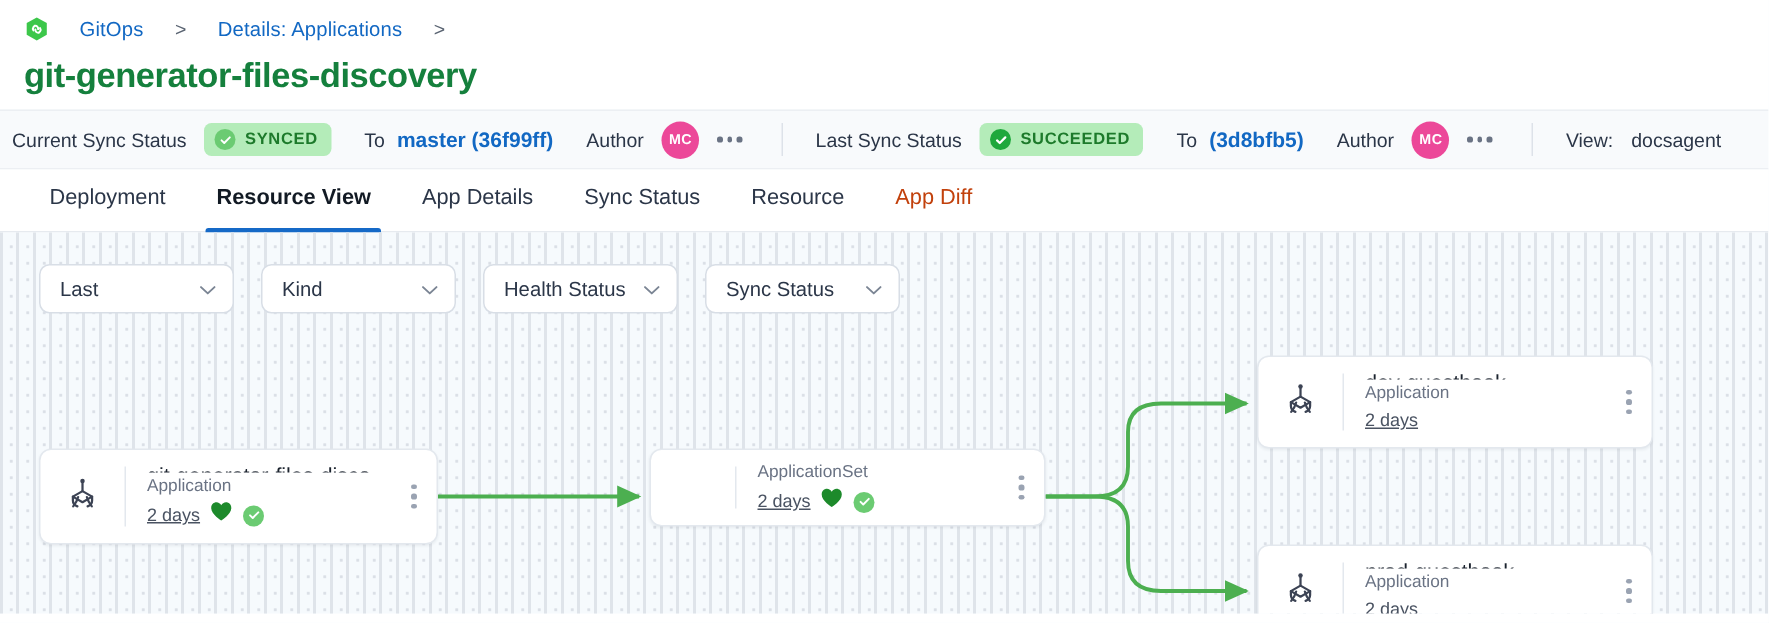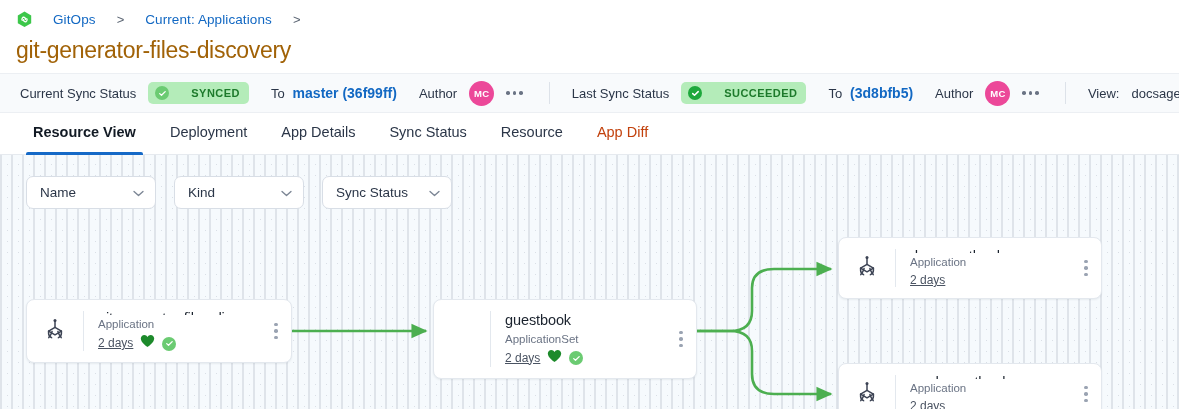--- a/index.html
+++ b/index.html
@@ -20,43 +20,43 @@
   }
   .bc-hex svg { display: block; }
   .bc-link {
     font-size: 13.5px; color: #1268c3; letter-spacing: .1px;
     cursor: pointer; white-space: nowrap;
   }
   .bc-sep { font-size: 13px; color: #5a6472; padding: 0 1px; }
 
   
   .page-title {
-    font-size: 23px; font-weight: normal; color: #a16207;
+    font-size: 23px; font-weight: bold; color: #15803d;
     padding: 8px 0 0 16px; letter-spacing: -0.3px;
     line-height: 28px;
   }
 
   
   .statusbar {
     display: flex; align-items: center;
     height: 40px; margin-top: 9px;
     background: #f8fafc;
     border-top: 1px solid #eceff3;
     border-bottom: 1px solid #eceff3;
-    padding-left: 20px;
+    padding-left: 8px;
     font-size: 13px; color: #2b3648;
     white-space: nowrap;
   }
   .sb-label { color: #2b3648; }
   .sb-gap { width: 12px; flex: none; }
   .sb-gap-sm { width: 8px; flex: none; }
   .sb-gap-lg { width: 22px; flex: none; }
 
   .badge {
-    display: inline-flex; align-items: center; gap: 22px;
+    display: inline-flex; align-items: center; gap: 6px;
     border-radius: 5px; padding: 4px 9px 4px 7px;
     font-size: 11px; font-weight: bold; letter-spacing: .45px;
   }
   .badge.synced { background: #b4ecb9; color: #1d7a2b; }
   .badge.succeeded { background: #b4ecb9; color: #1d7a2b; }
 
   .chk-ring {
     width: 14px; height: 14px; border-radius: 50%;
     background: #6bcb72; display: inline-flex;
     align-items: center; justify-content: center; flex: none;
@@ -193,21 +193,21 @@
     <svg width="17" height="17" viewBox="0 0 17 17">
       <path d="M8.5 0.6 L15.2 4.4 L15.2 12.2 L8.5 16 L1.8 12.2 L1.8 4.4 Z" fill="#3cc74a"></path>
       <g stroke="#ffffff" stroke-width="1.35" fill="none" stroke-linecap="round">
         <path d="M6.3 9.3 a1.9 1.9 0 0 1 0 -2.2 l0.9 -0.9 a1.9 1.9 0 0 1 2.2 2.2"></path>
         <path d="M10.7 7.7 a1.9 1.9 0 0 1 0 2.2 l-0.9 0.9 a1.9 1.9 0 0 1 -2.2 -2.2"></path>
       </g>
     </svg>
   </span>
   <span class="bc-link">GitOps</span>
   <span class="bc-sep">&gt;</span>
-  <span class="bc-link">Current: Applications</span>
+  <span class="bc-link">Details: Applications</span>
   <span class="bc-sep">&gt;</span>
 </div>
 
 <div class="page-title">git-generator-files-discovery</div>
 
 <div class="statusbar">
   <span class="sb-label">Current Sync Status</span>
   <span class="sb-gap"></span>
   <span class="badge synced">
     <span class="chk-ring">
@@ -260,42 +260,50 @@
     </span>
   <span class="sb-gap-lg"></span>
   <span class="vdivider"></span>
   <span class="sb-gap-lg"></span>
   <span class="sb-agent">View:</span>
   <span class="sb-gap"></span>
   <span class="sb-agent">docsagent</span>
 </div>
 
 <div class="tabs">
+  <div class="tab">Deployment</div>
   <div class="tab active">Resource View</div>
-  <div class="tab">Deployment</div>
   <div class="tab">App Details</div>
   <div class="tab">Sync Status</div>
   <div class="tab">Resource</div>
   <div class="tab disabled">App Diff</div>
 </div>
 
 <div class="canvas">
   <div class="dotgrid"></div>
 
   <div class="filters">
     <div class="filter">
-      <span>Name</span>
+      <span>Last</span>
       <span class="cv">
         <svg width="11" height="7" viewBox="0 0 11 7">
             <path d="M1 1.4 L5.5 5.6 L10 1.4" stroke="#7b8594" stroke-width="1.3" fill="none" stroke-linecap="round" stroke-linejoin="round"></path>
           </svg>
       </span>
     </div>
     <div class="filter">
       <span>Kind</span>
+      <span class="cv">
+        <svg width="11" height="7" viewBox="0 0 11 7">
+            <path d="M1 1.4 L5.5 5.6 L10 1.4" stroke="#7b8594" stroke-width="1.3" fill="none" stroke-linecap="round" stroke-linejoin="round"></path>
+          </svg>
+      </span>
+    </div>
+    <div class="filter">
+      <span>Health Status</span>
       <span class="cv">
         <svg width="11" height="7" viewBox="0 0 11 7">
             <path d="M1 1.4 L5.5 5.6 L10 1.4" stroke="#7b8594" stroke-width="1.3" fill="none" stroke-linecap="round" stroke-linejoin="round"></path>
           </svg>
       </span>
     </div>
     <div class="filter">
       <span>Sync Status</span>
       <span class="cv">
         <svg width="11" height="7" viewBox="0 0 11 7">
@@ -353,21 +361,21 @@
     </div>
     <div class="node-menu">
         <span class="dots-v">
           <i></i>
           <i></i>
           <i></i>
         </span>
       </div>
   </div>
 
-  <div class="node" style="left:433px; top:144px; width:264px; height:80px;">
+  <div class="node" style="left:433px; top:144px; width:264px; height:52px;">
     <div class="node-ico"></div>
     <div class="node-divider"></div>
     <div class="node-body">
       <div class="node-title">guestbook</div>
       <div class="node-kind">ApplicationSet</div>
       <div class="node-meta">
         <span>2 days</span>
         <span class="heart">
           <svg width="15" height="14" viewBox="0 0 15 14">
               <path d="M7.5 13 C7.5 13 0.8 8.9 0.8 4.6 C0.8 2.3 2.5 0.9 4.3 0.9 C5.7 0.9 6.9 1.8 7.5 2.9 C8.1 1.8 9.3 0.9 10.7 0.9 C12.5 0.9 14.2 2.3 14.2 4.6 C14.2 8.9 7.5 13 7.5 13 Z" fill="#1d8a2b"></path>

